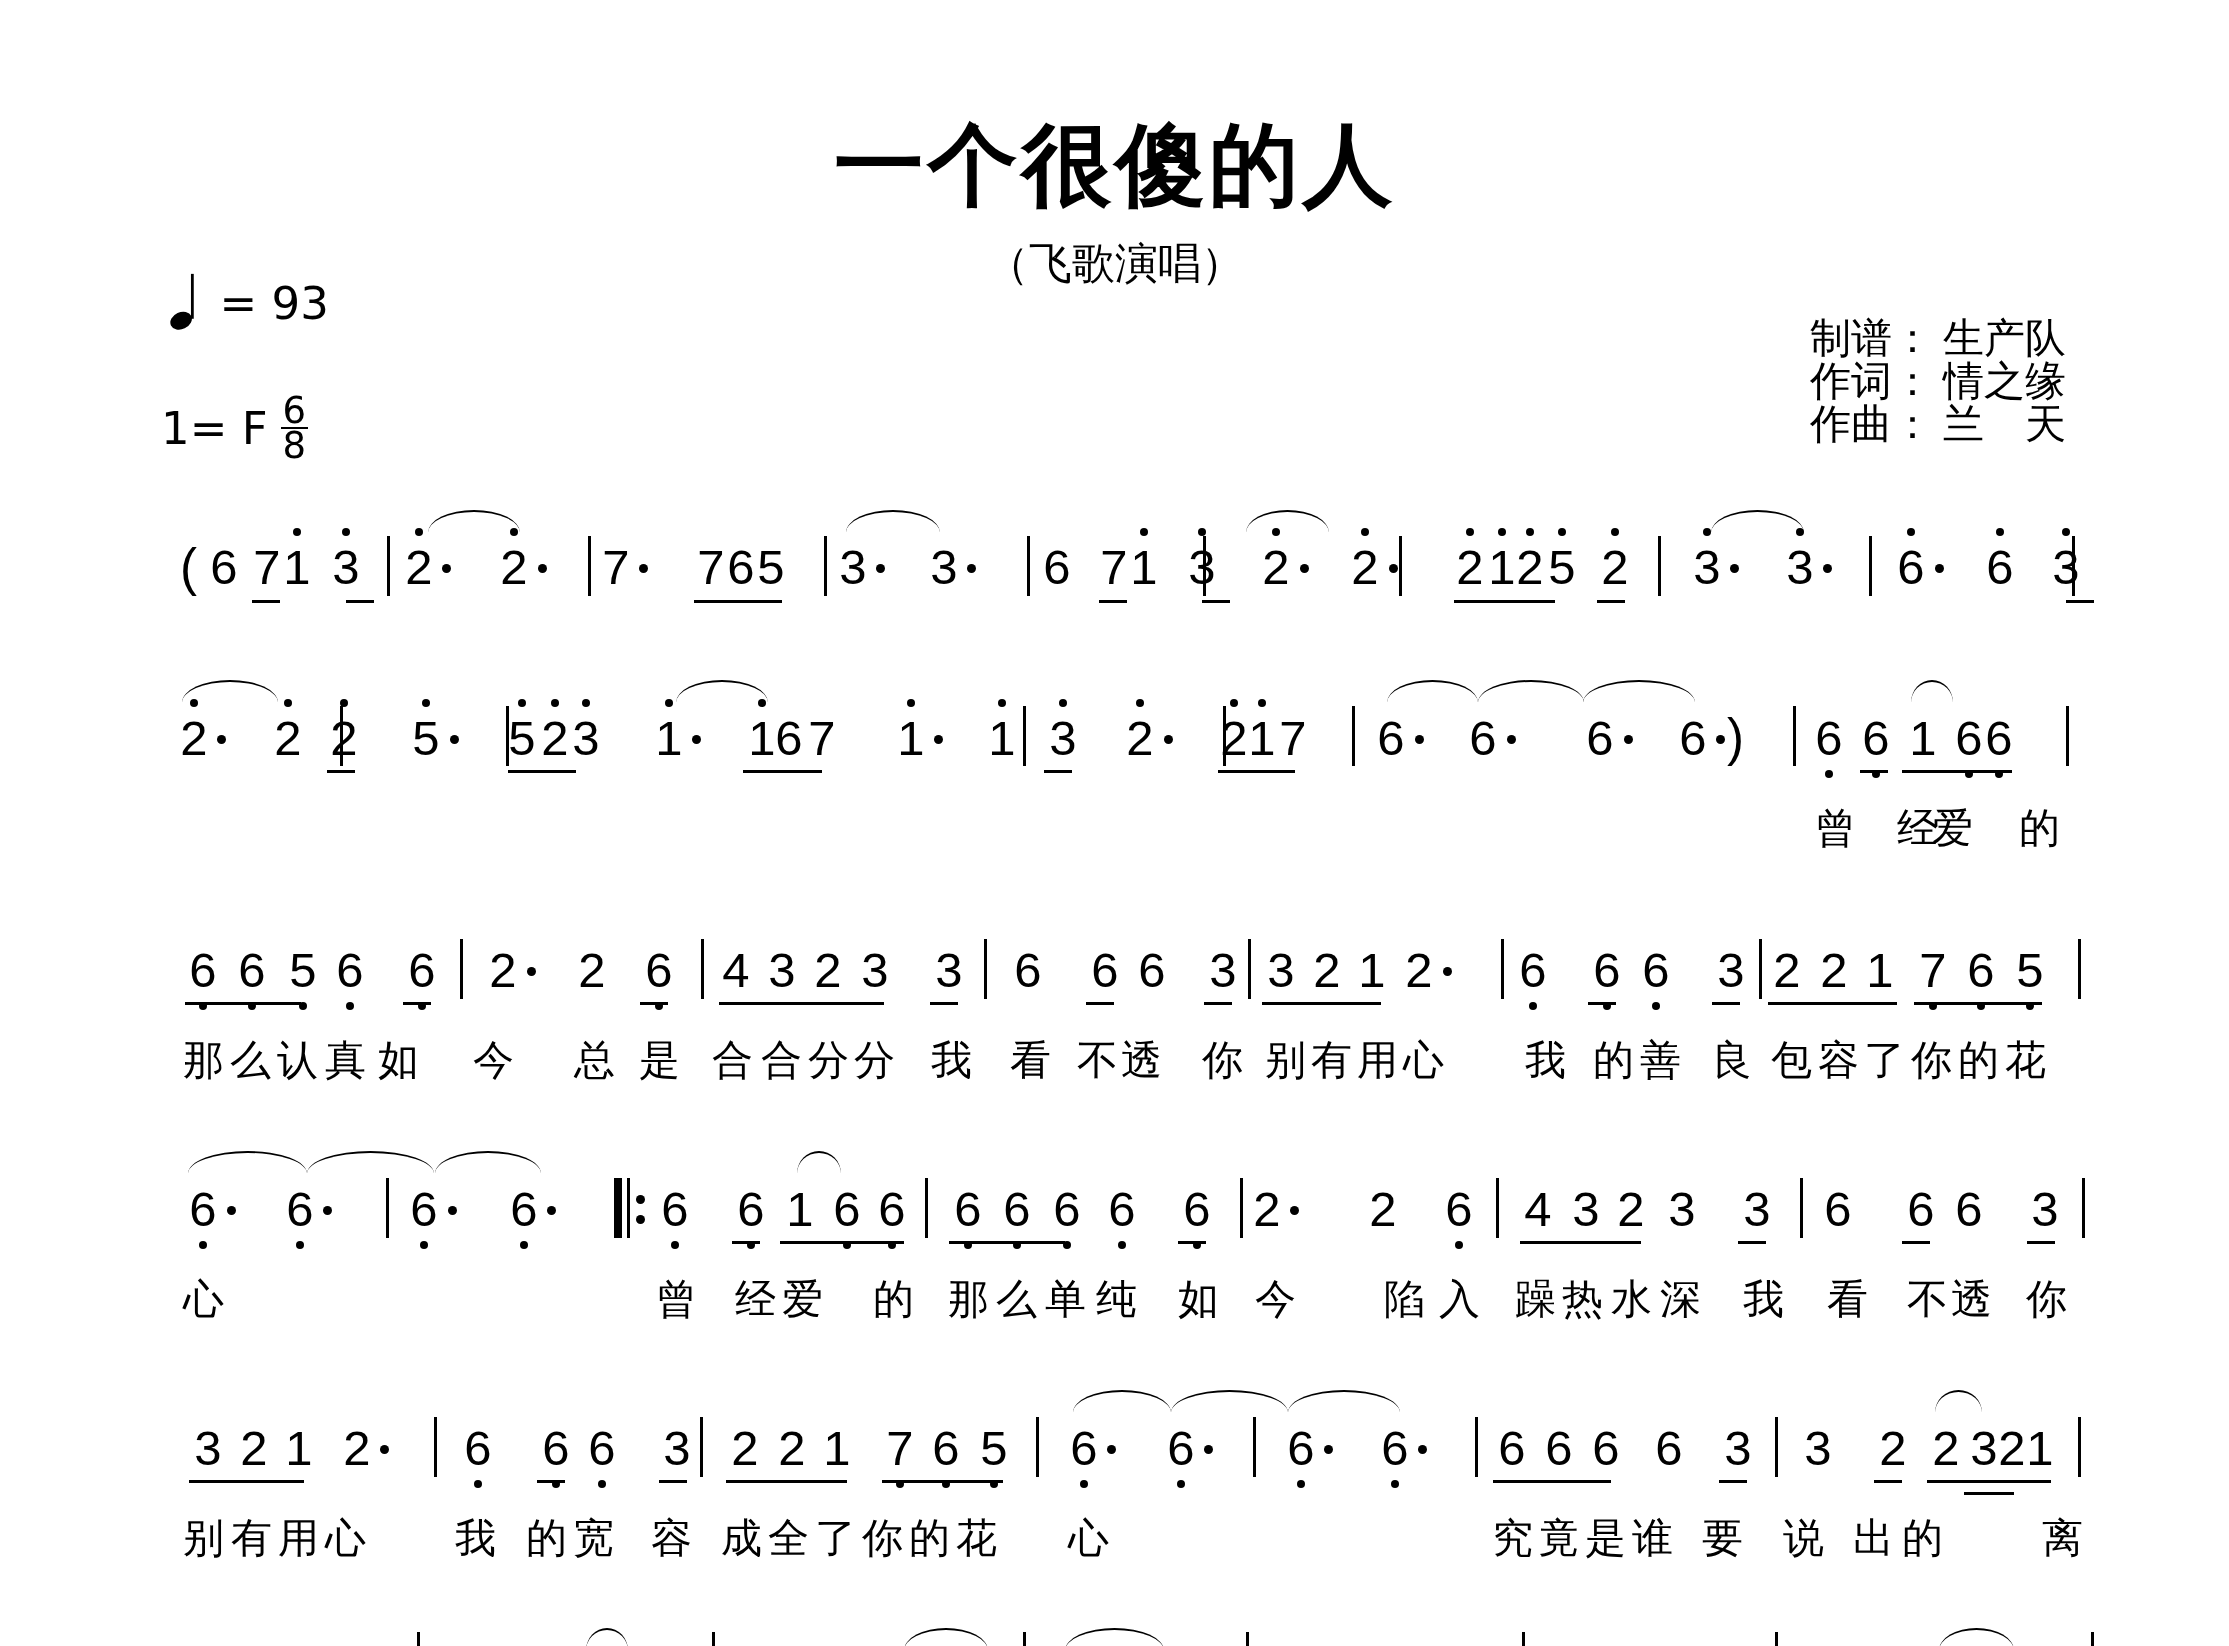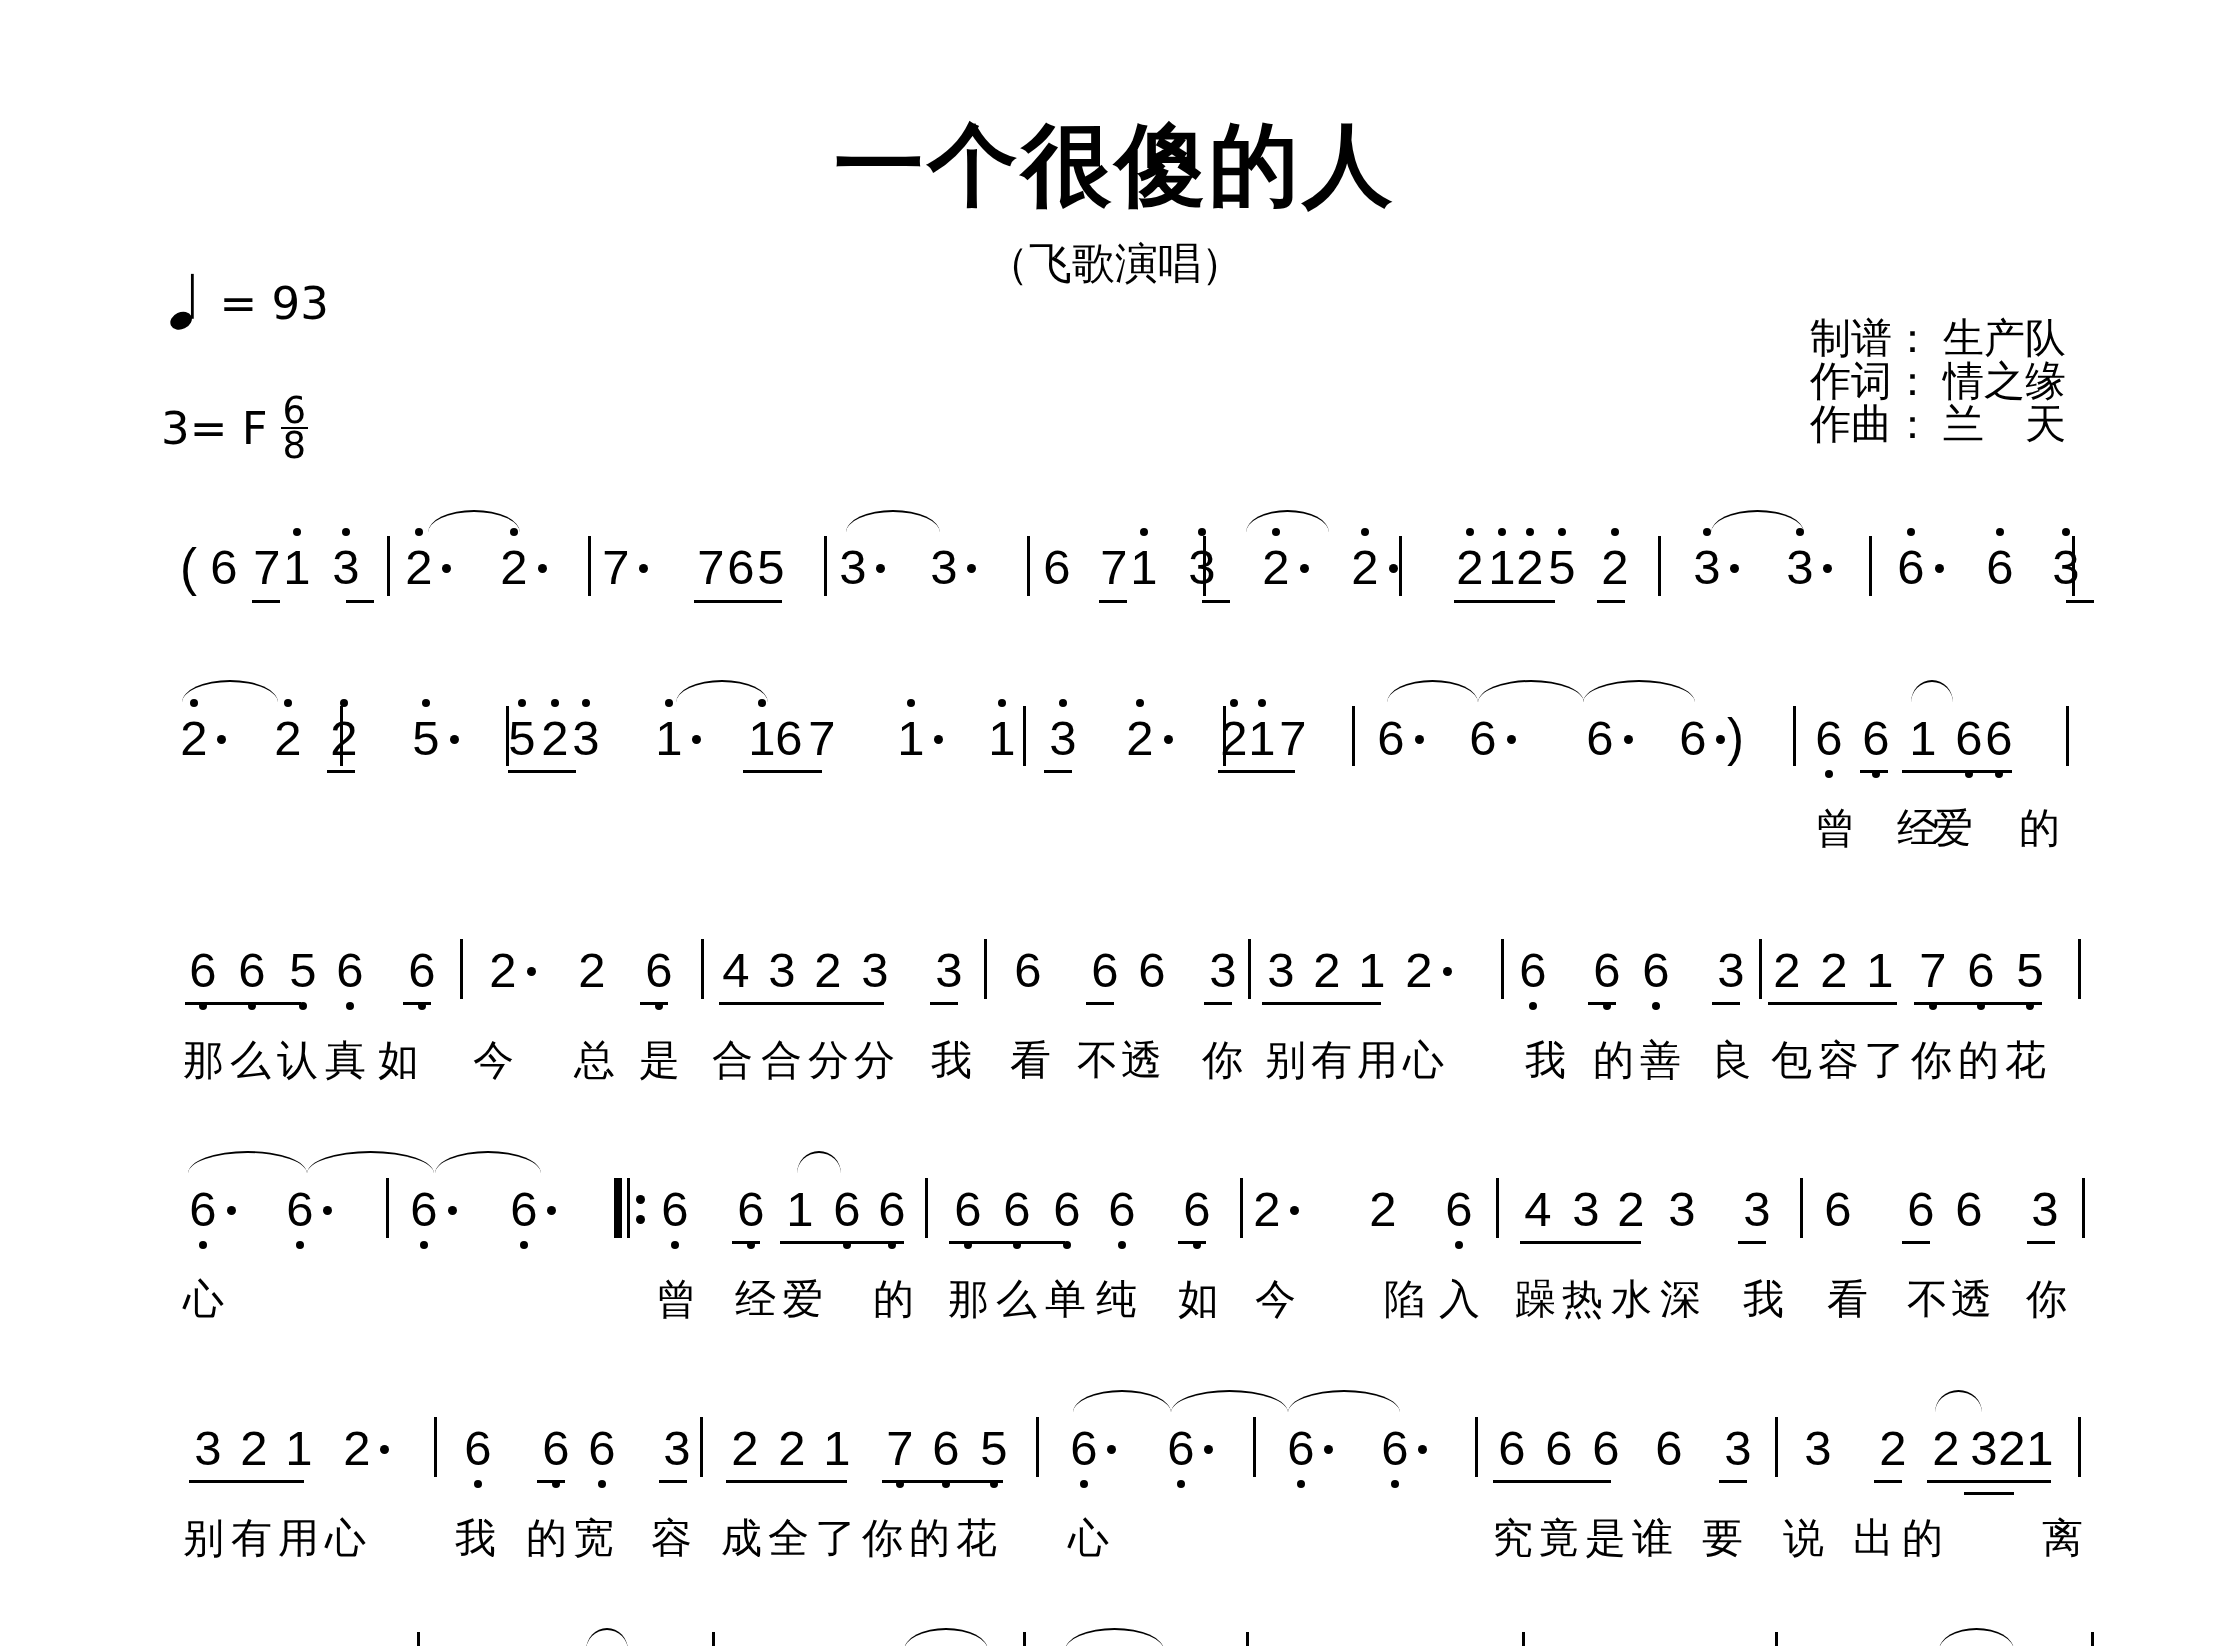--- a/index.html
+++ b/index.html
@@ -40,21 +40,21 @@
   <span>
     <svg width="32" height="58" viewBox="0 0 34 62">
         <line x1="27" y1="2" x2="27" y2="50" stroke="#000" stroke-width="3"></line>
         <ellipse cx="15" cy="52" rx="12" ry="9" transform="rotate(-25 15 52)" fill="#000"></ellipse>
       </svg>
   </span>
   <span>= 93</span>
 </div>
 
 <div class="abs key">
-  <span>3= F</span>
+  <span>1= F</span>
   <span class="meter">
     <span class="num">6</span>
     <span>8</span>
   </span>
 </div>
 
 <div class="abs credits">
   <div class="row">
       <span class="lab">制谱：</span>
       <span>生产队</span>

